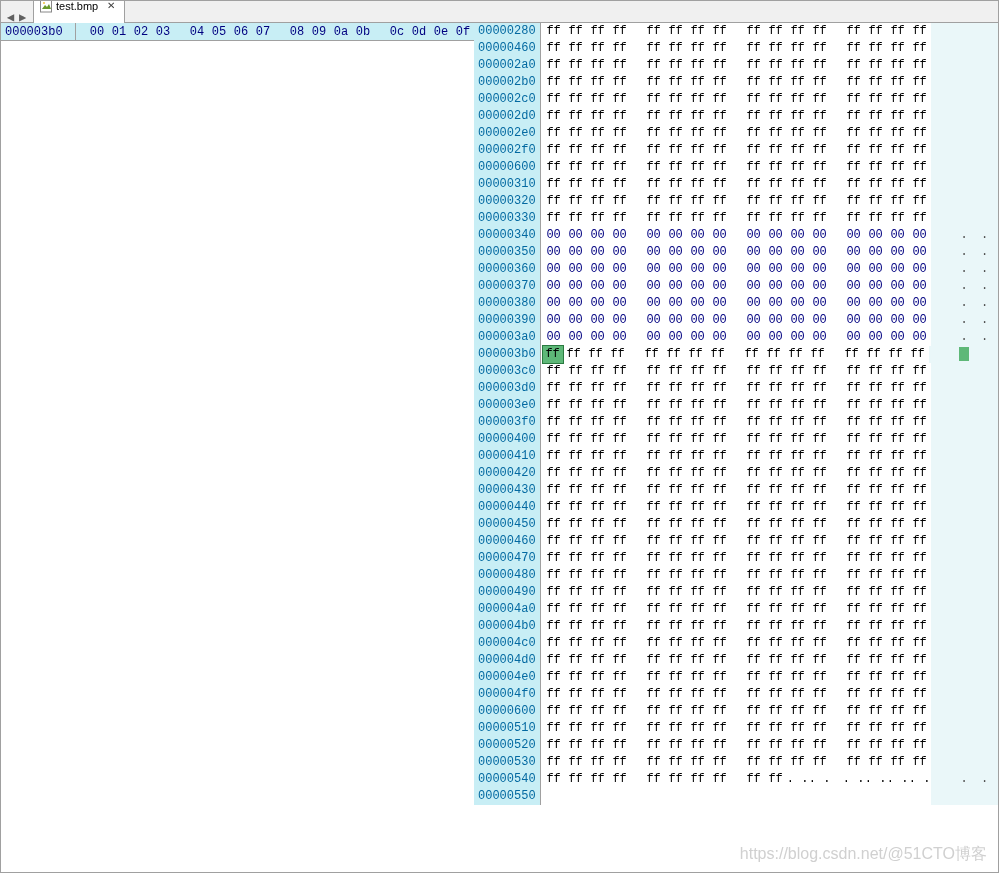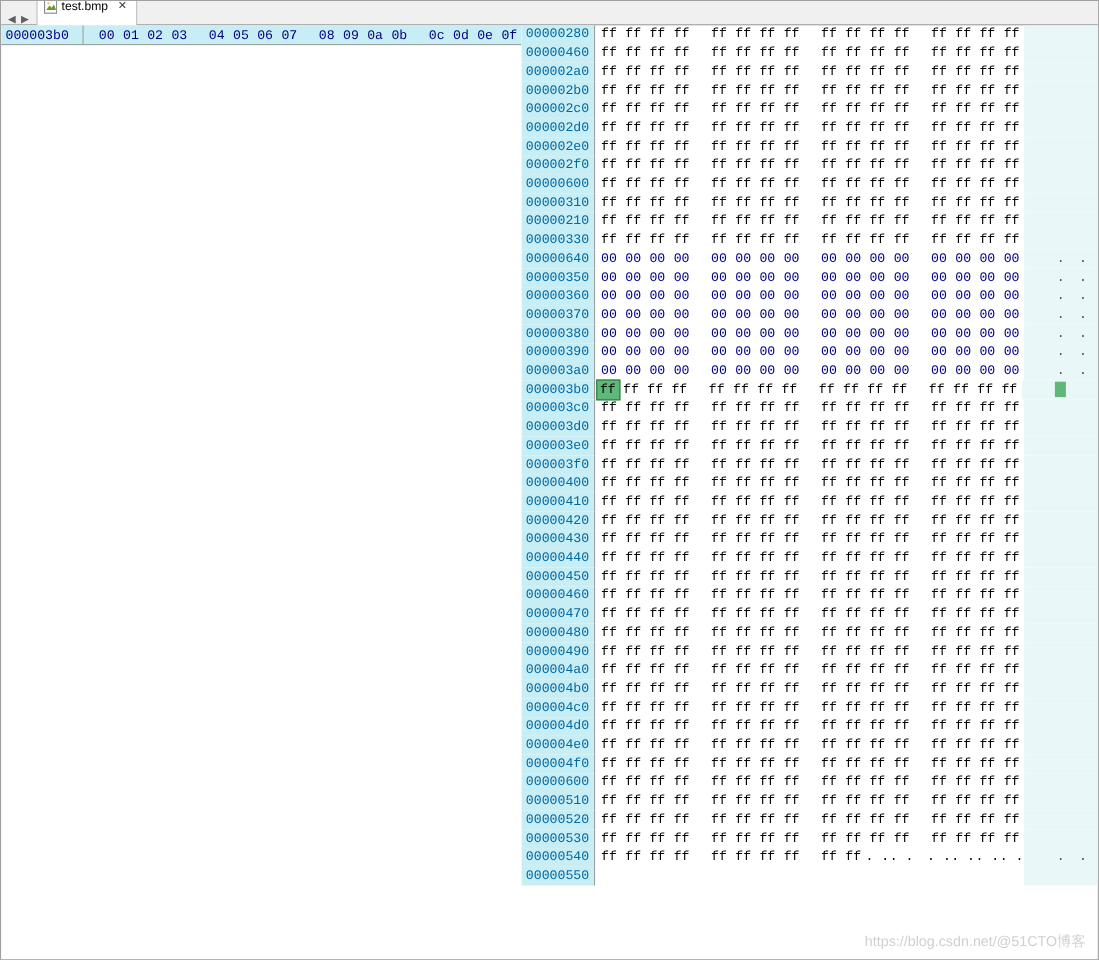--- a/index.html
+++ b/index.html
@@ -146,21 +146,21 @@
 .sidepad {
   flex: 1;
   background: #ffffff;
 }
 .data-row .ascii { }
 .watermark {
   position: absolute;
   right: 12px;
   bottom: 8px;
   font-family: "Segoe UI", Tahoma, sans-serif;
-  font-size: 13px;
+  font-size: 16px;
   color: #d0d0d0;
   pointer-events: none;
 }
 </style>
 </head>
 <body>
 
 <div class="tab-bar">
   <div class="nav-arrows">
     <span class="nav-arrow">◀</span>
@@ -460,21 +460,21 @@
           <span class="gap"></span>
           <span class="byte-ff">ff</span>
           <span class="byte-ff">ff</span>
           <span class="byte-ff">ff</span>
           <span class="byte-ff">ff</span>
         </div>
         <div class="ascii"></div>
         <div class="sidepad"></div>
       </div>
       <div class="data-row">
-        <div class="offset">00000210</div>
+        <div class="offset">00000320</div>
         <div class="hex-cells">
           <span class="byte-ff">ff</span>
           <span class="byte-ff">ff</span>
           <span class="byte-ff">ff</span>
           <span class="byte-ff">ff</span>
           <span class="gap"></span>
           <span class="byte-ff">ff</span>
           <span class="byte-ff">ff</span>
           <span class="byte-ff">ff</span>
           <span class="byte-ff">ff</span>
@@ -512,21 +512,21 @@
           <span class="gap"></span>
           <span class="byte-ff">ff</span>
           <span class="byte-ff">ff</span>
           <span class="byte-ff">ff</span>
           <span class="byte-ff">ff</span>
         </div>
         <div class="ascii"></div>
         <div class="sidepad"></div>
       </div>
       <div class="data-row">
-        <div class="offset">00000640</div>
+        <div class="offset">00000340</div>
         <div class="hex-cells">
           <span class="byte-00">00</span>
           <span class="byte-00">00</span>
           <span class="byte-00">00</span>
           <span class="byte-00">00</span>
           <span class="gap"></span>
           <span class="byte-00">00</span>
           <span class="byte-00">00</span>
           <span class="byte-00">00</span>
           <span class="byte-00">00</span>

